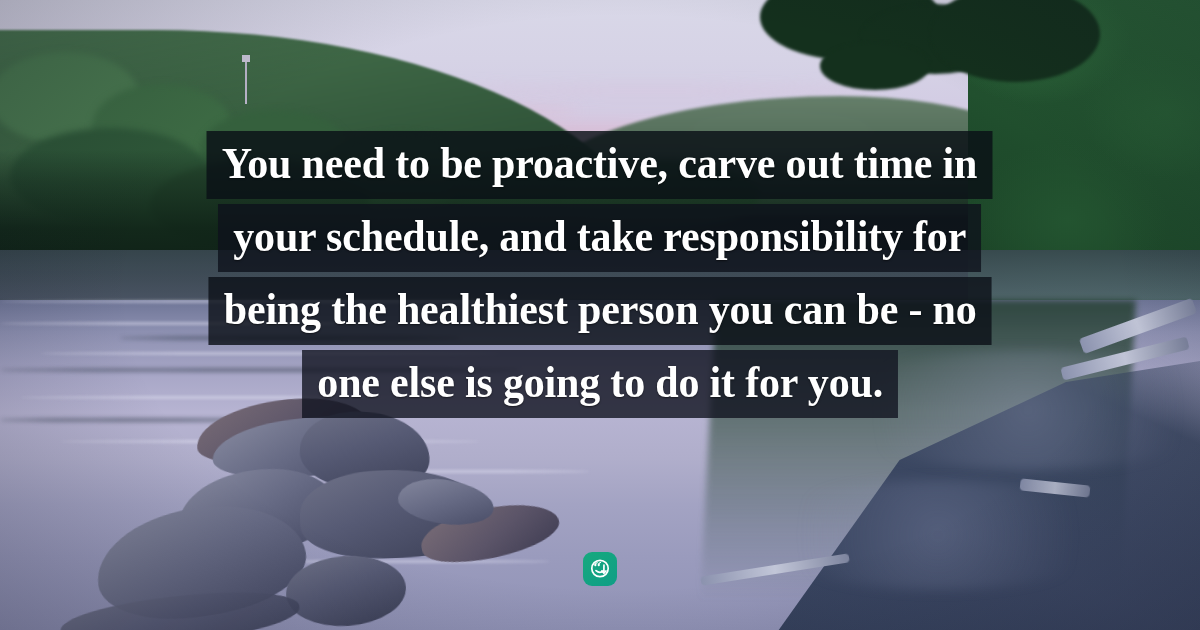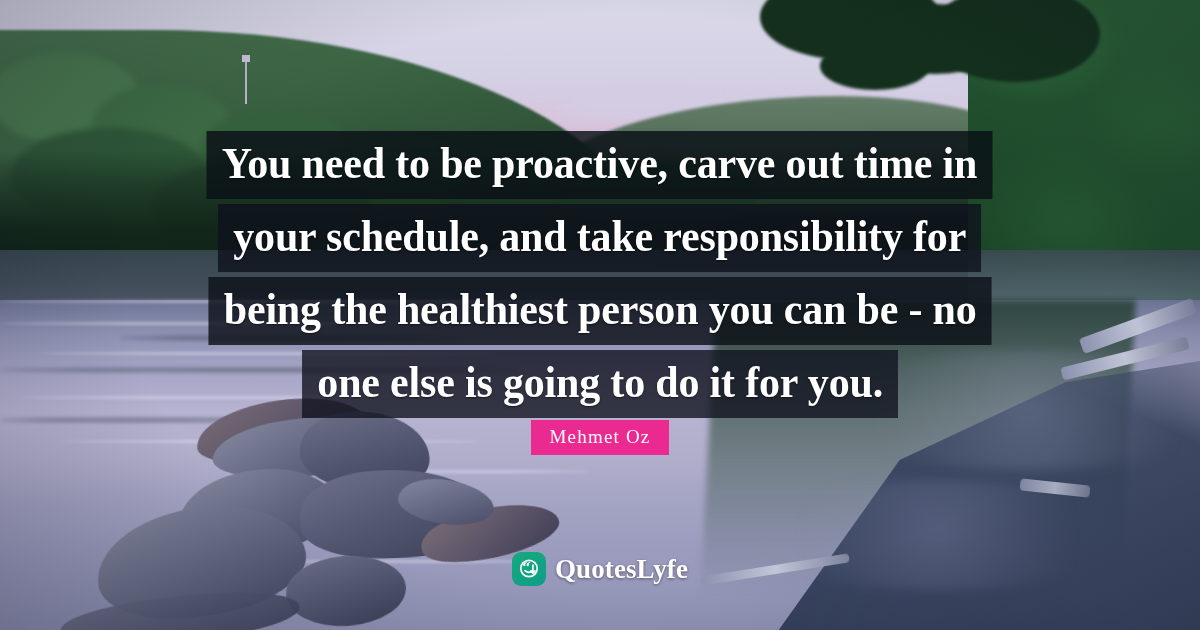--- a/index.html
+++ b/index.html
@@ -290,34 +290,30 @@
     <div class="grade"></div>
   </div>
 
   <div class="quote-block">
     <span class="qline l1">You need to be proactive, carve out time in</span>
     <span class="qline l2">your schedule, and take responsibility for</span>
     <span class="qline l3">being the healthiest person you can be - no</span>
     <span class="qline l4">one else is going to do it for you.</span>
   </div>
 
-  <div class="author-wrap">
-    <span class="author">Mehmet Oz</span>
-  </div>
 
   <div class="brand-wrap">
     <span class="brand-mark">
       <svg width="24" height="24" viewBox="0 0 24 24" aria-hidden="true">
         <circle cx="12" cy="11.5" r="8.2" fill="none" stroke="#ffffff" stroke-width="1.7"></circle>
         <path d="M6.6 7.6 q0.9 -2.3 3.0 -2.6 l0.25 1.1 q-1.5 0.35 -1.95 1.5 z" fill="#ffffff"></path>
         <rect x="6.3" y="6.6" width="2.1" height="2.6" rx="0.9" fill="#ffffff"></rect>
         <rect x="9.7" y="6.6" width="2.1" height="2.6" rx="0.9" fill="#ffffff"></rect>
         <path d="M10.1 7.0 q0.9 -2.0 2.8 -2.3 l0.22 1.05 q-1.4 0.3 -1.8 1.4 z" fill="#ffffff"></path>
         <rect x="15.1" y="7.2" width="1.7" height="2.4" rx="0.8" fill="#ffffff"></rect>
         <path d="M8.0 13.6 q4.0 3.4 7.6 0" fill="none" stroke="#ffffff" stroke-width="1.7" stroke-linecap="round"></path>
         <path d="M15.9 9.6 v5.9" fill="none" stroke="#ffffff" stroke-width="1.7" stroke-linecap="round"></path>
         <path d="M13.9 14.0 l2.0 2.3 l2.0 -2.3" fill="none" stroke="#ffffff" stroke-width="1.7" stroke-linecap="round" stroke-linejoin="round"></path>
       </svg>
     </span>
-    <span class="brand-name">QuotesLyfe</span>
   </div>
 
 </div>
 
 </body></html>

